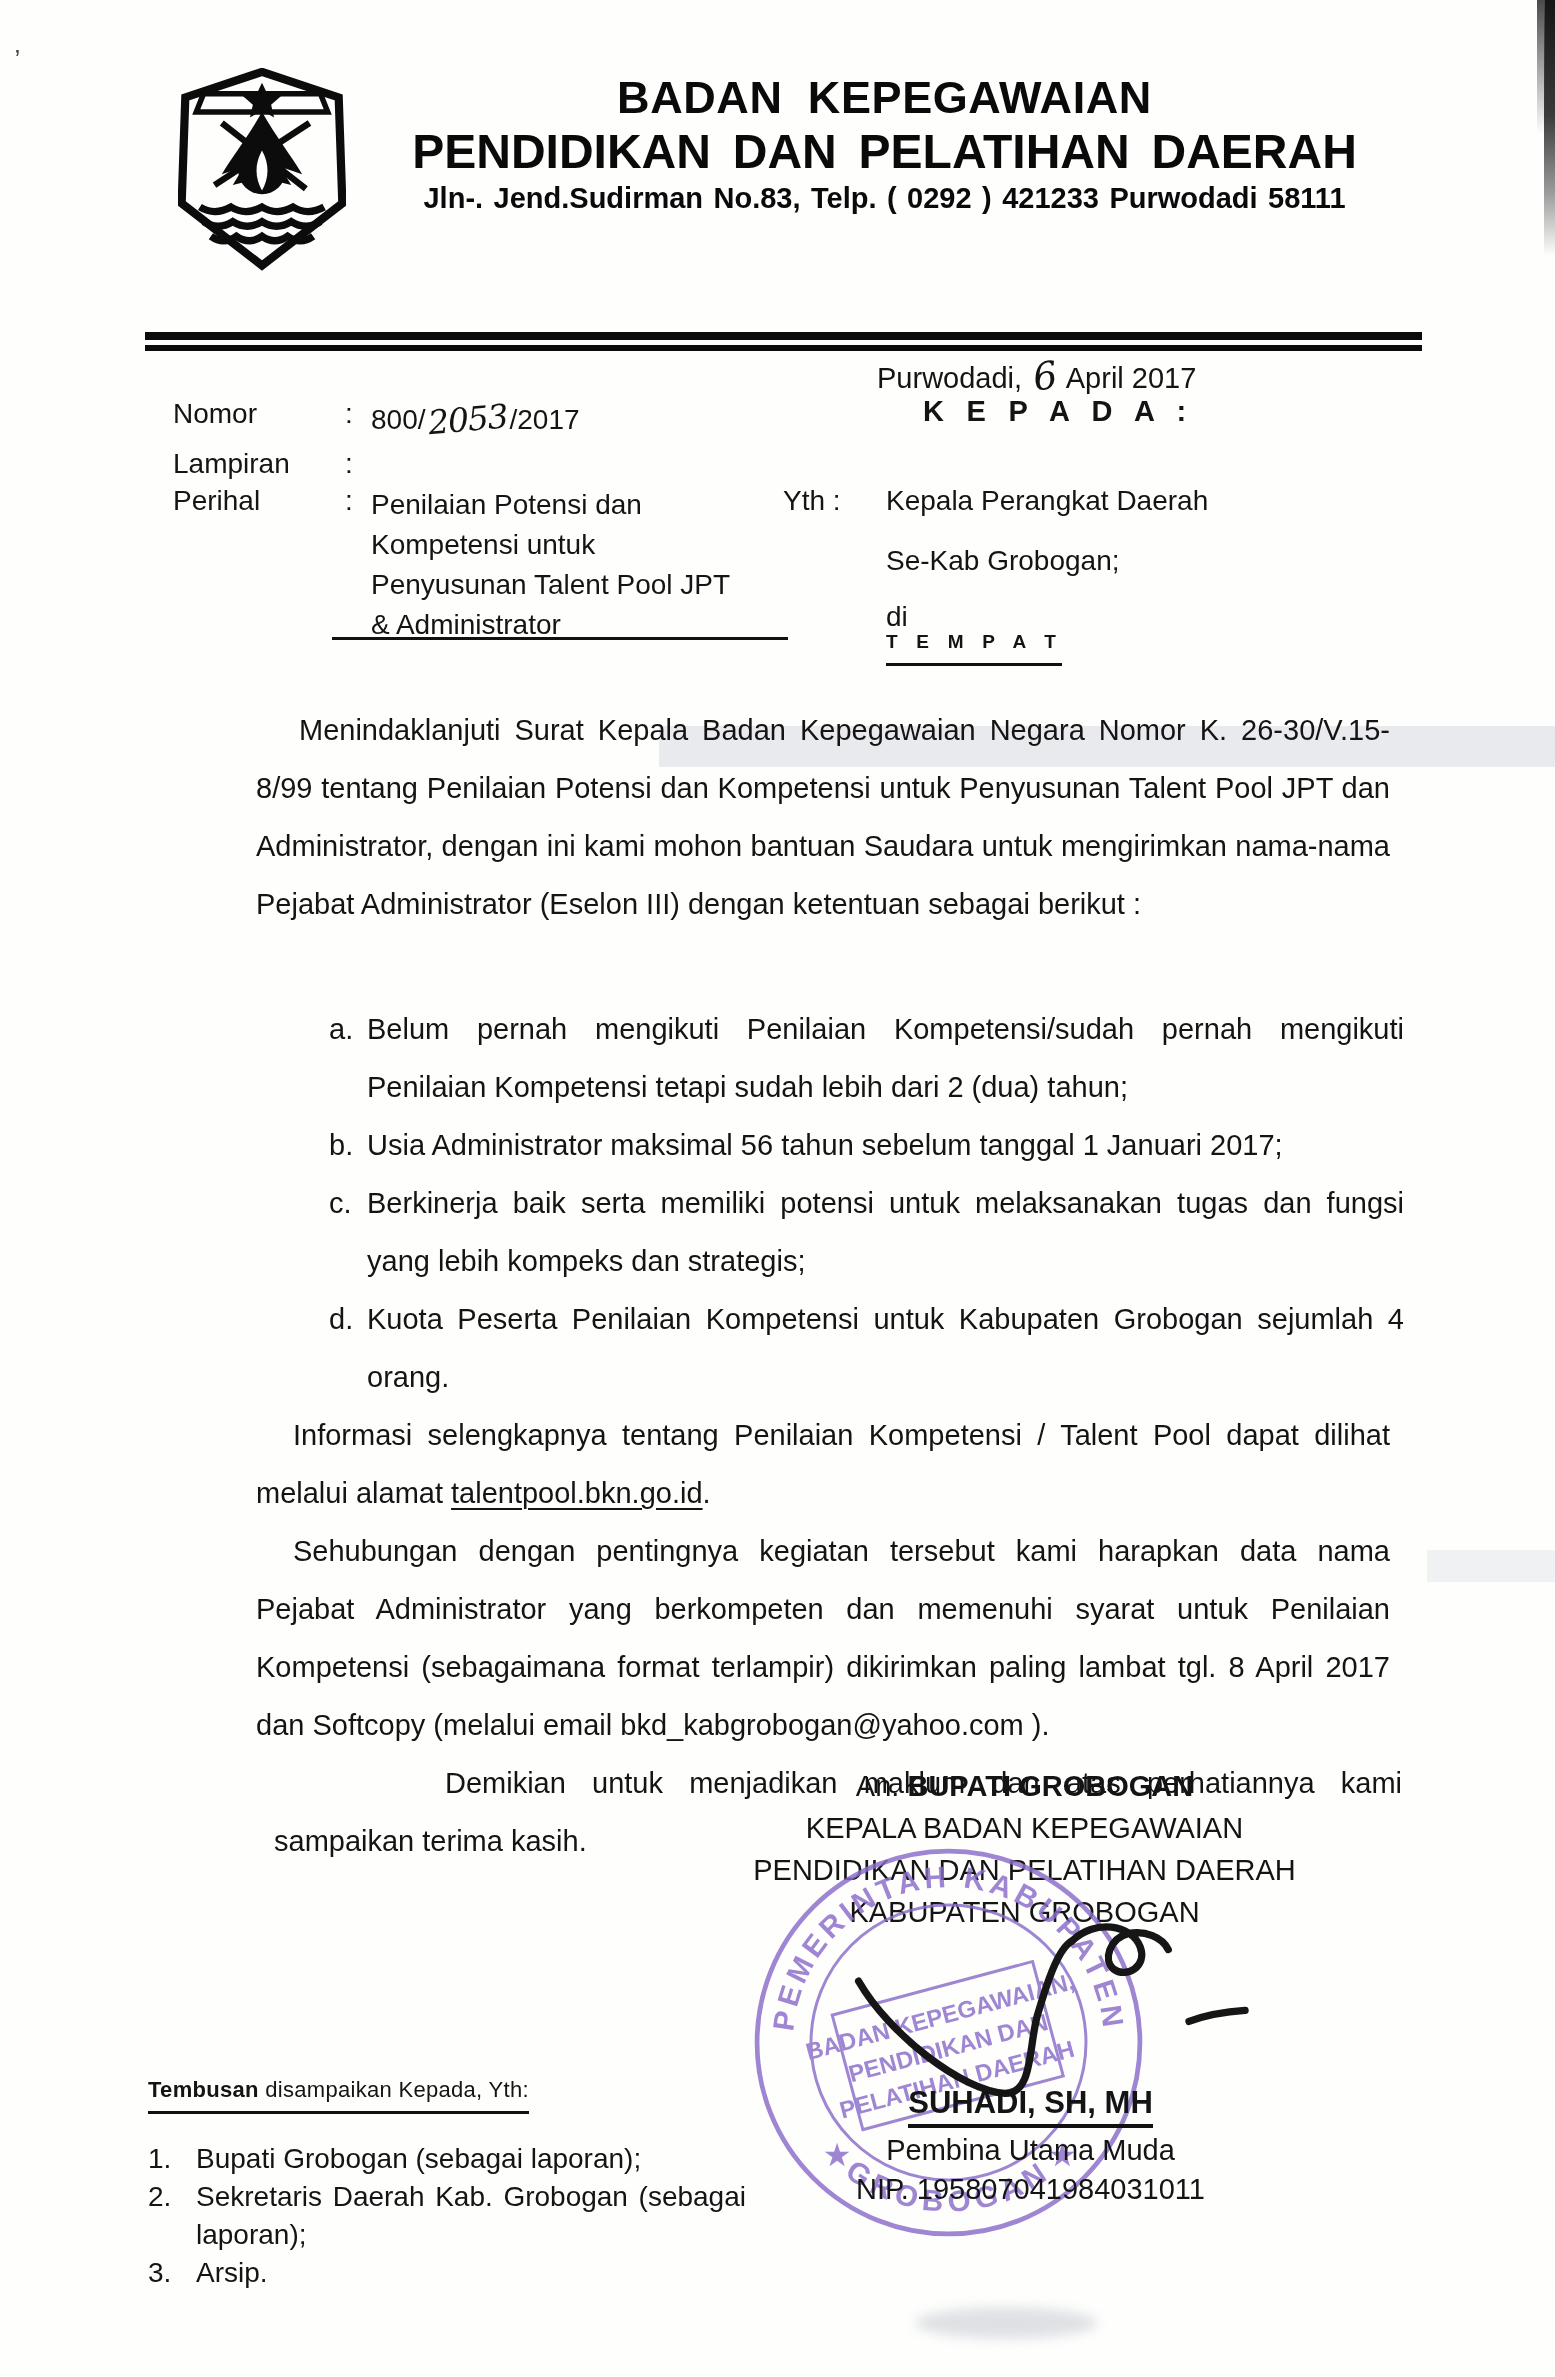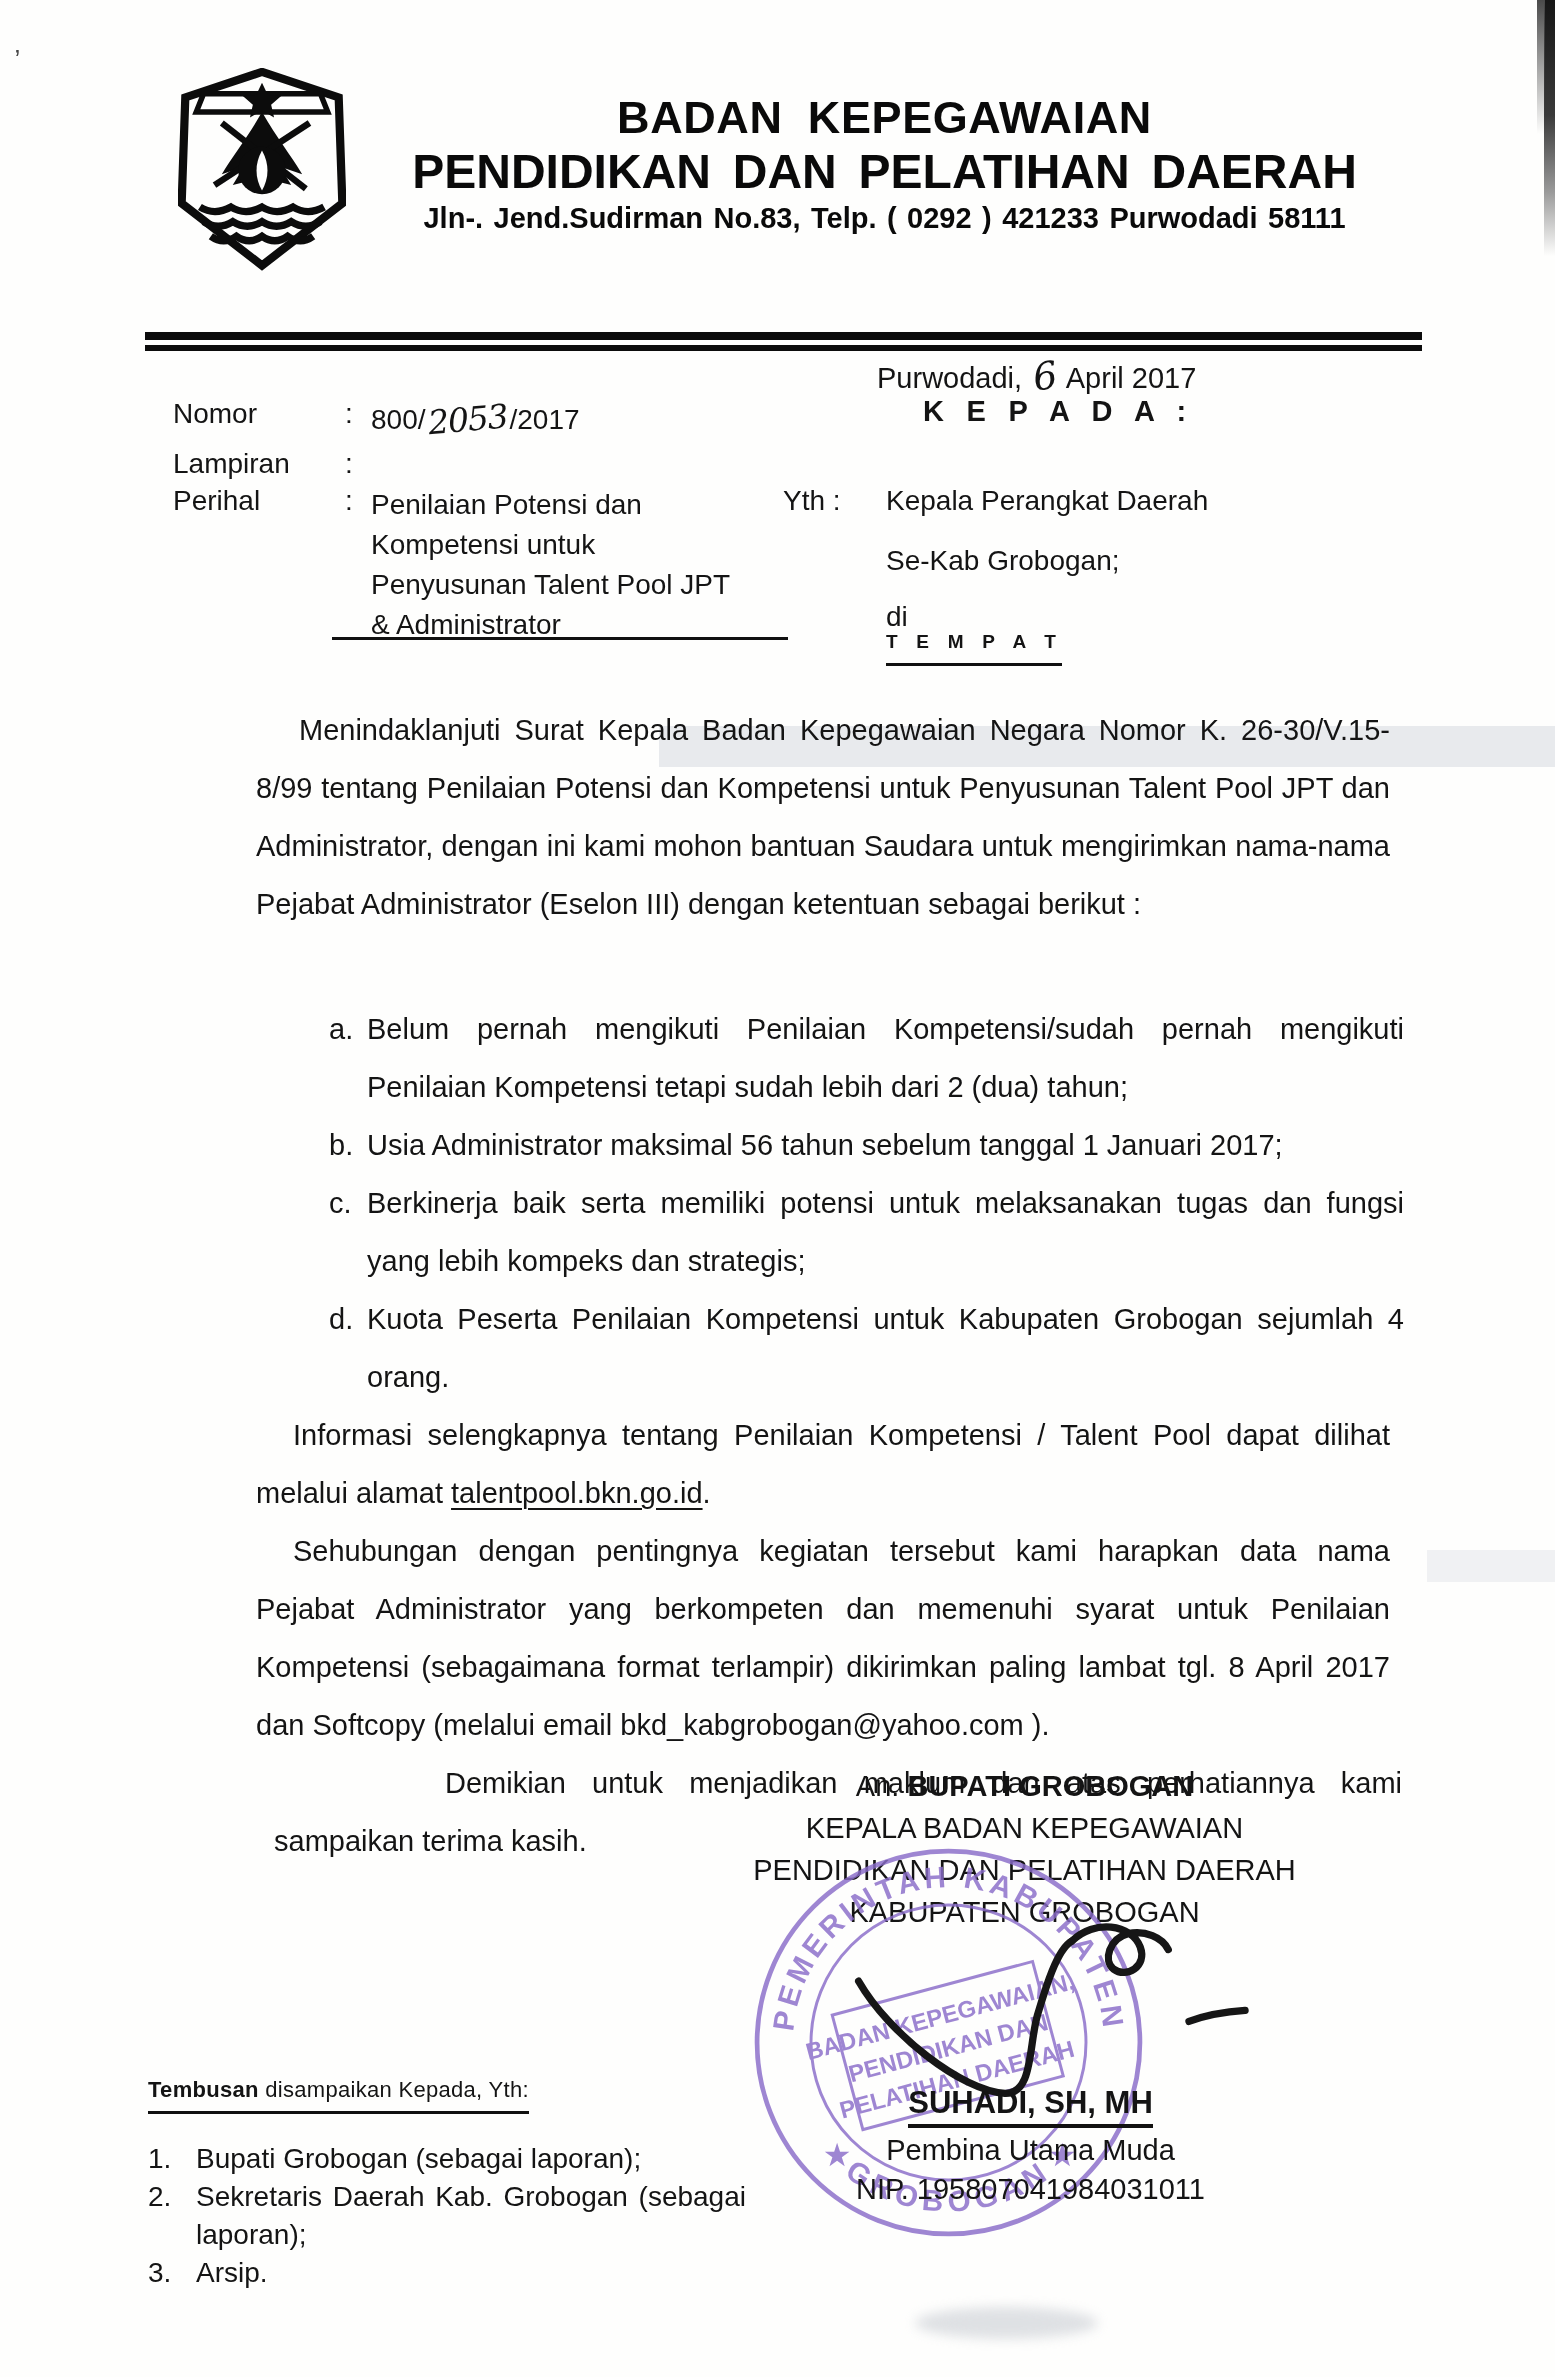--- a/index.html
+++ b/index.html
@@ -2,21 +2,21 @@
 <html style="font-size:9.8px"><head>
 <meta charset="utf-8">
 <style>
   html,body{margin:0;padding:0;}
   body{width:1556px;height:2377px;position:relative;background:#fefefd;
        font-family:"Liberation Sans",sans-serif;color:#141414;overflow:hidden;}
   .abs{position:absolute;}
   
   .lh-text{left:366px;top:72px;width:1037px;text-align:center;font-weight:bold;color:#0a0a0a;}
   .lh1{font-size:44px;letter-spacing:0.6px;word-spacing:16px;line-height:52px;}
-  .lh2{font-size:45px;letter-spacing:0.6px;word-spacing:12.2px;line-height:52px;margin-top:20px;}
+  .lh2{font-size:45px;letter-spacing:0.6px;word-spacing:12.2px;line-height:52px;}
   .lh3{font-size:48px;letter-spacing:0px;word-spacing:8.5px;line-height:55px;}
   .lh4{font-size:29px;font-weight:bold;letter-spacing:0;word-spacing:2.4px;line-height:38px;}
   .sep{left:145px;width:1277px;background:#0c0c0c;}
   .sep1{top:332px;height:8px;}
   .sep2{top:345px;height:5.5px;}
   
   .meta{font-size:28px;}
   .mlabel{left:173px;}
   .mcolon{left:345px;}
   .mval{left:371px;}

